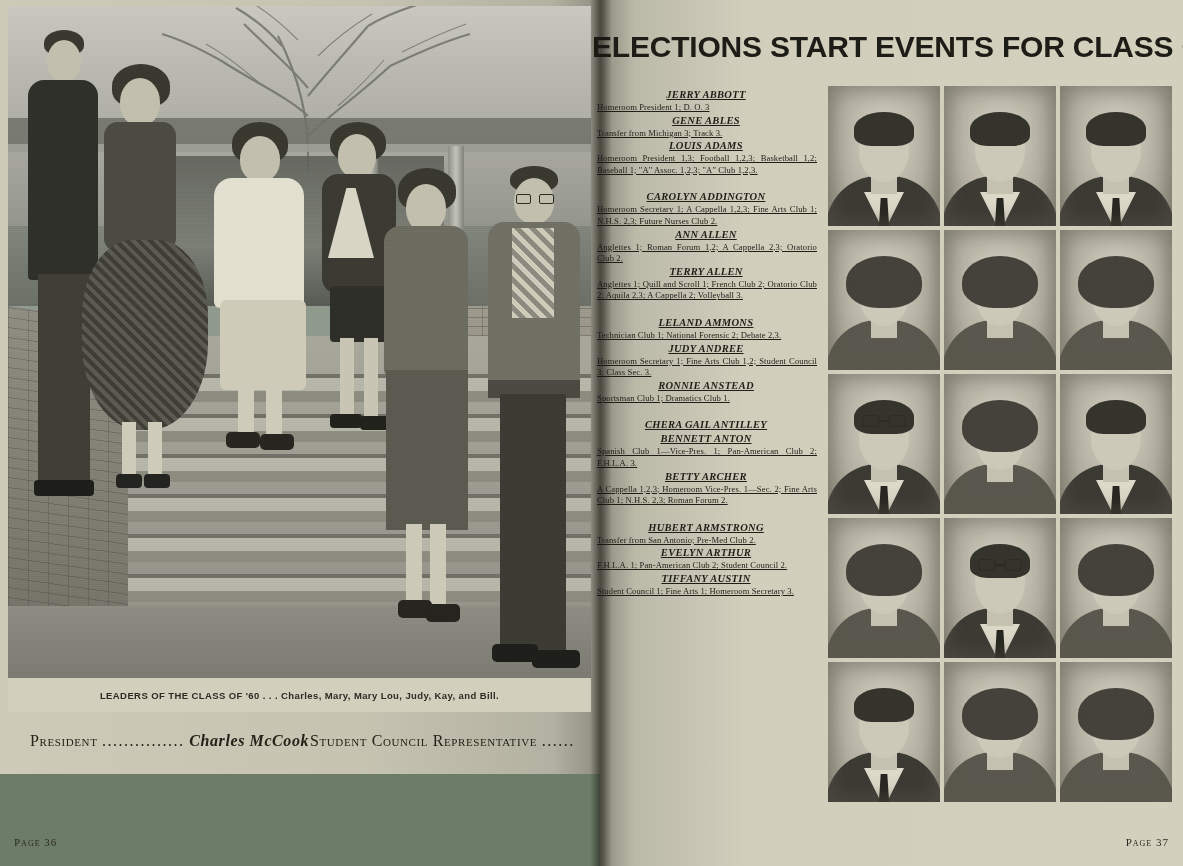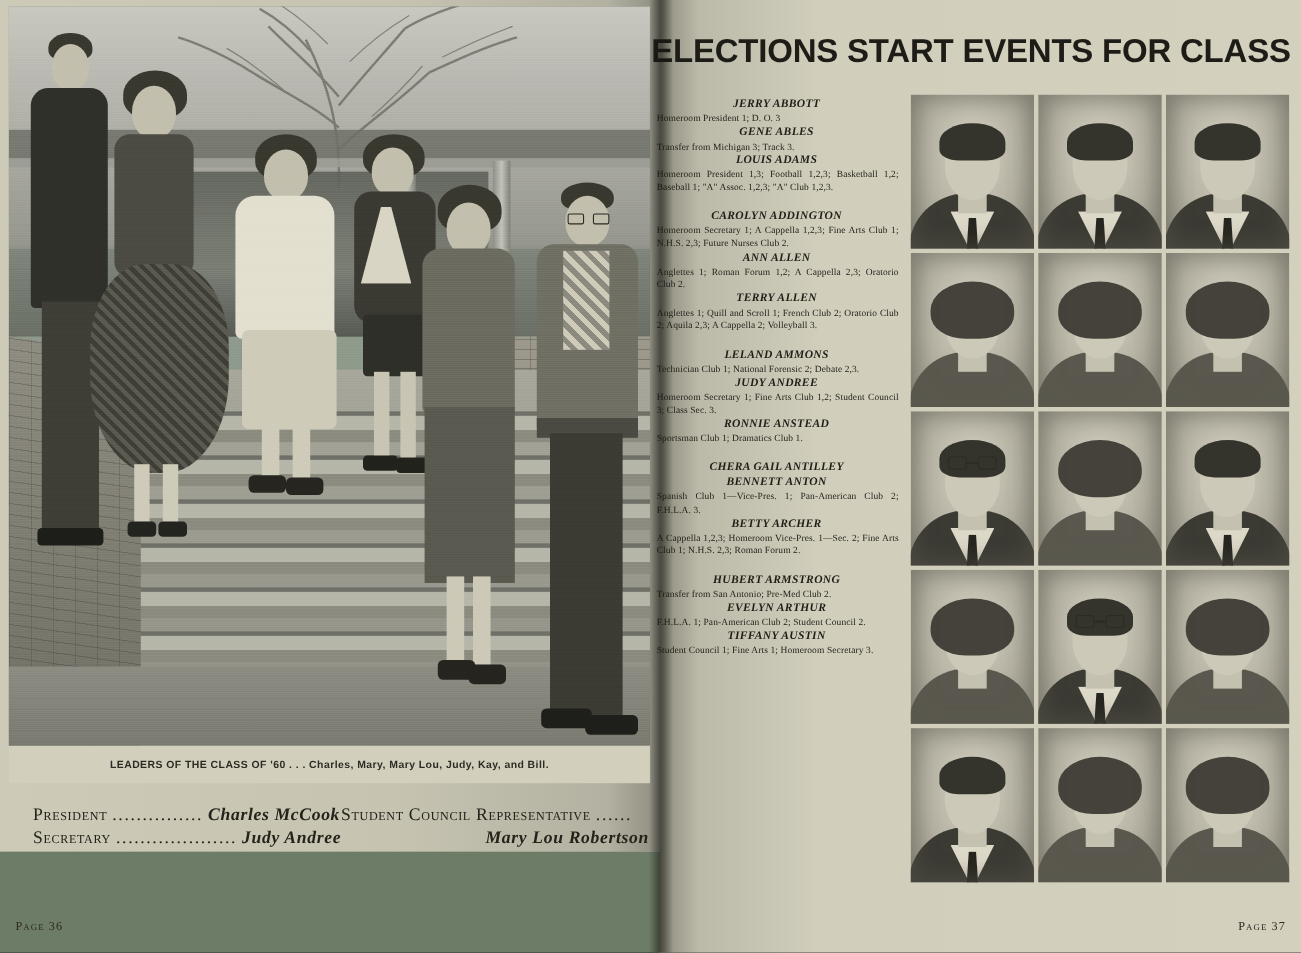--- a/index.html
+++ b/index.html
@@ -144,21 +144,21 @@
     position: absolute; left: -8px; top: 30px; width: 1185px;
     font-family: "Liberation Sans", sans-serif;
     font-weight: bold; font-size: 30px; letter-spacing: -.2px;
     color: #1e1c16; white-space: nowrap;
   }
   #names-col {
     position: absolute; left: -5px; top: 88px; width: 222px;
     font-family: "Liberation Serif", serif;
     color: #201e17;
   }
-  .name-block { margin-bottom: 0px; }
+  .name-block { margin-bottom: 0px; text-decoration: underline; }
   .nb-name {
     text-align: center; font-style: italic; font-weight: bold;
     font-size: 10.5px; letter-spacing: .3px; line-height: 14px;
   }
   .nb-acts {
     font-size: 8.6px; line-height: 11.6px; text-align: justify;
     letter-spacing: .1px; padding-left: 2px;
   }
   .spacer-gap { height: 14px; }
   #portrait-grid {
@@ -376,33 +376,25 @@
       <span>LEADERS OF THE CLASS OF '60 . . . Charles, Mary, Mary Lou, Judy, Kay, and Bill.</span>
     </div>
 
     <div id="officers">
       <div class="col">
         <div class="off-row">
           <span class="label">President</span>
           <span class="dots">...............</span>
           <span class="name">Charles McCook</span>
         </div>
-        <div class="off-row">
-          <span class="label">Secretary</span>
-          <span class="dots">....................</span>
-          <span class="name">Judy Andree</span>
-        </div>
       </div>
       <div class="col">
         <div class="off-row">
           <span class="label">Student Council Representative</span>
           <span class="dots">......</span>
-        </div>
-        <div class="off-row right">
-          <span class="name">Mary Lou Robertson</span>
         </div>
       </div>
     </div>
 
     <div id="page-num-left">Page 36</div>
   </div>
 
   <div id="page-right">
     <div class="paper-tone"></div>
 

